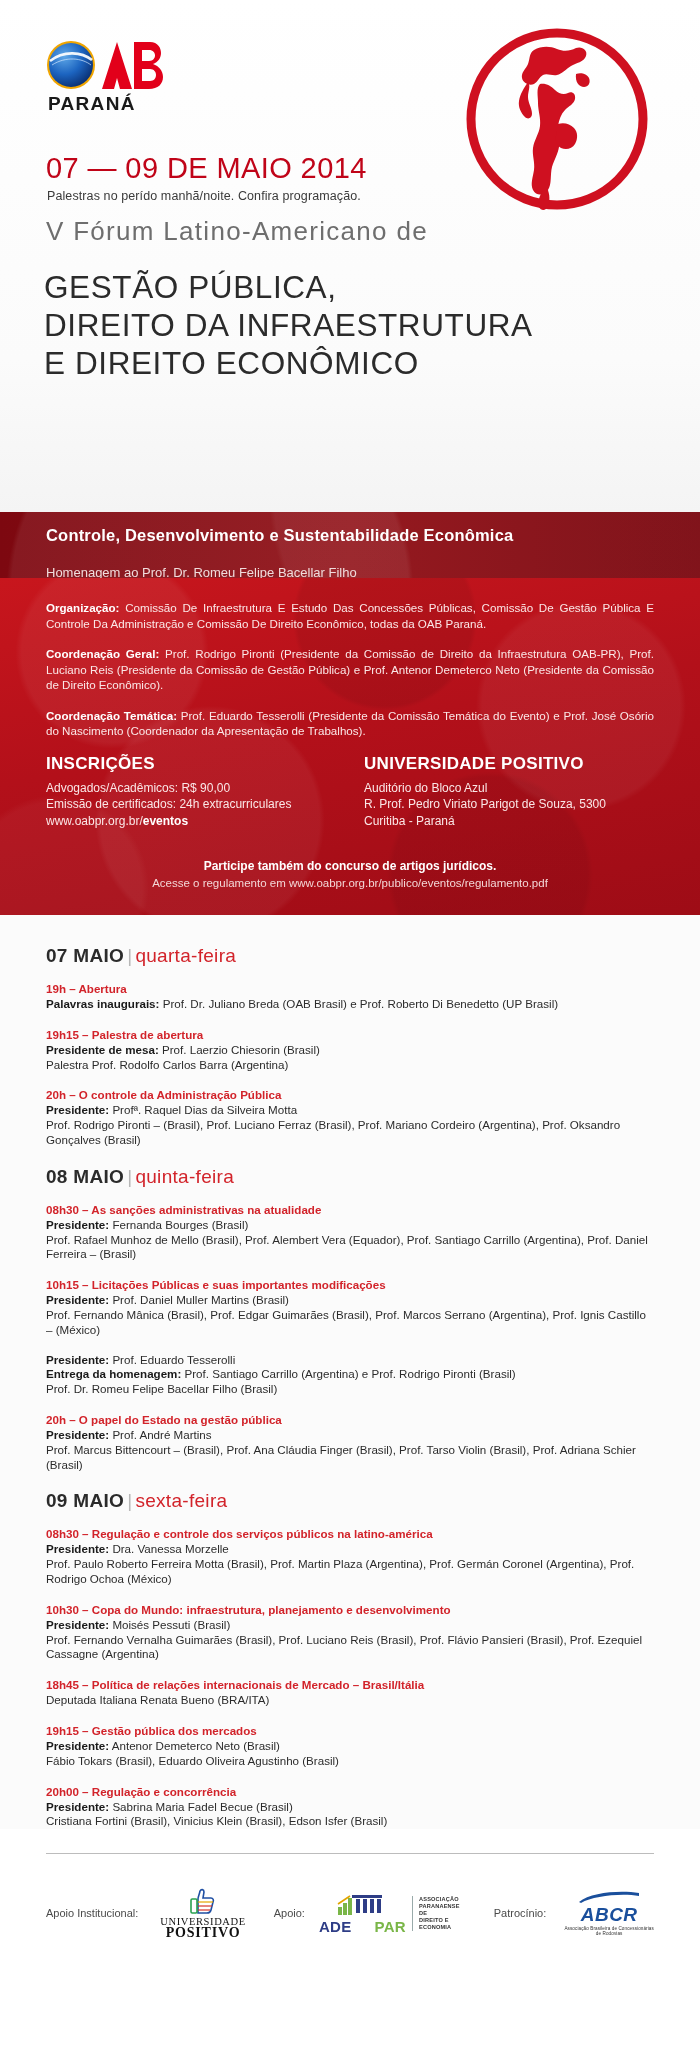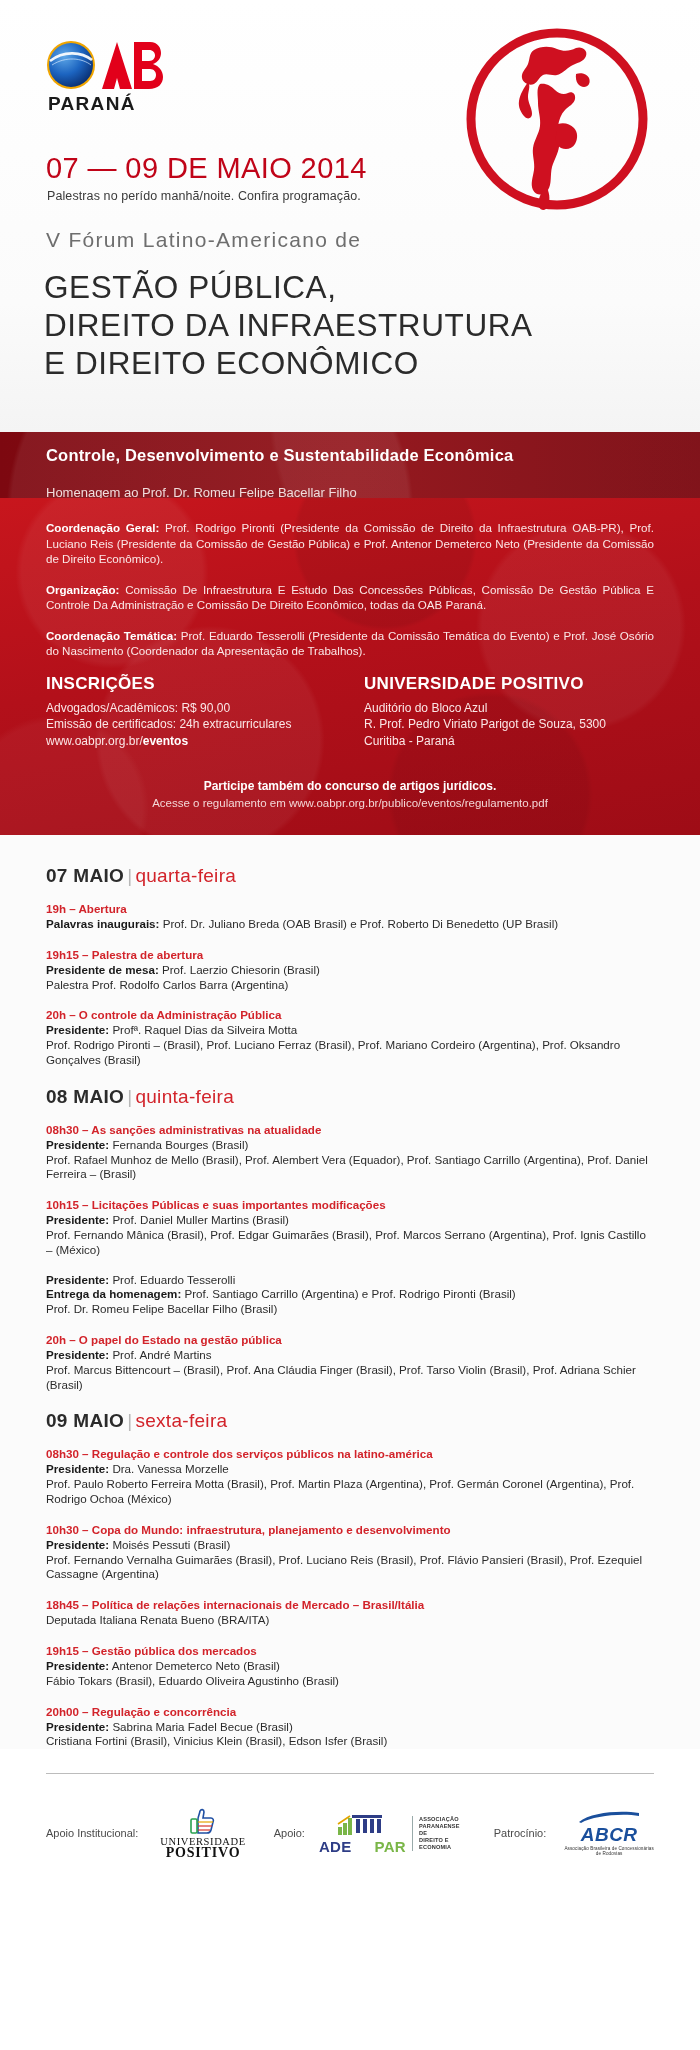--- a/index.html
+++ b/index.html
@@ -17,21 +17,21 @@
     min-height: 2050px;
     background: #ffffff;
     overflow: hidden;
   }
 
   
   .hero {
     position: relative;
     padding: 38px 0 0 0;
     background: linear-gradient(180deg,#ffffff 0%,#fbfbfb 70%,#f4f4f4 100%);
-    height: 432px;
+    height: 512px;
   }
 
   .logo-oab {
     position: absolute;
     left: 46px;
     top: 40px;
     width: 120px;
   }
   .logo-oab-mark { display:block; }
   .logo-parana {
@@ -67,22 +67,22 @@
     left: 47px;
     top: 189px;
     font-size: 12.5px;
     color: #3a3a3a;
     letter-spacing: 0.1px;
   }
 
   .pretitle {
     position: absolute;
     left: 46px;
-    top: 228px;
-    font-size: 21px;
+    top: 216px;
+    font-size: 26px;
     color: #6e6e6e;
     letter-spacing: 1.3px;
     font-weight: 300;
   }
 
   .maintitle {
     position: absolute;
     left: 44px;
     top: 268px;
     font-size: 31.5px;
@@ -297,25 +297,25 @@
   </div>
 
   <div class="bar-dark">
     <h2>Controle, Desenvolvimento e Sustentabilidade Econômica</h2>
     <p>Homenagem ao Prof. Dr. Romeu Felipe Bacellar Filho</p>
   </div>
 
   <div class="panel-red">
 
     <div class="org-block">
+      <b>Organização:</b><span> Comissão De Infraestrutura E Estudo Das Concessões Públicas, Comissão De Gestão Pública E Controle Da Administração e Comissão De Direito Econômico, todas da OAB Paraná.</span>
+    </div>
+
+    <div class="org-block">
       <b>Coordenação Geral:</b><span> Prof. Rodrigo Pironti (Presidente da Comissão de Direito da Infraestrutura OAB-PR), Prof. Luciano Reis (Presidente da Comissão de Gestão Pública) e Prof. Antenor Demeterco Neto (Presidente da Comissão de Direito Econômico).</span>
-    </div>
-
-    <div class="org-block">
-      <b>Organização:</b><span> Comissão De Infraestrutura E Estudo Das Concessões Públicas, Comissão De Gestão Pública E Controle Da Administração e Comissão De Direito Econômico, todas da OAB Paraná.</span>
     </div>
 
     <div class="org-block">
       <b>Coordenação Temática:</b><span> Prof. Eduardo Tesserolli (Presidente da Comissão Temática do Evento) e Prof. José Osório do Nascimento (Coordenador da Apresentação de Trabalhos).</span>
     </div>
 
     <div class="two-col">
       <div class="col">
         <h3>INSCRIÇÕES</h3>
         <p>Advogados/Acadêmicos: R$ 90,00</p>

